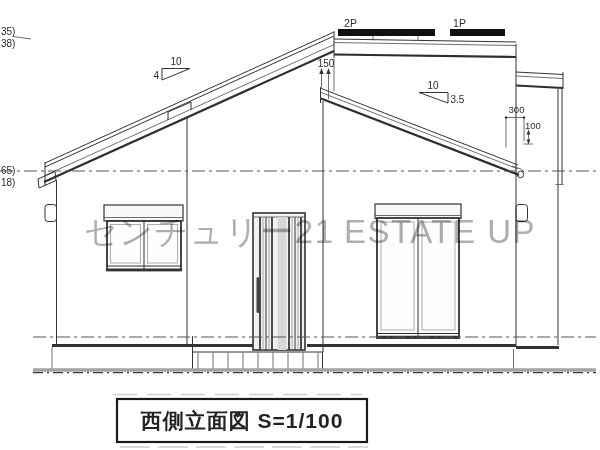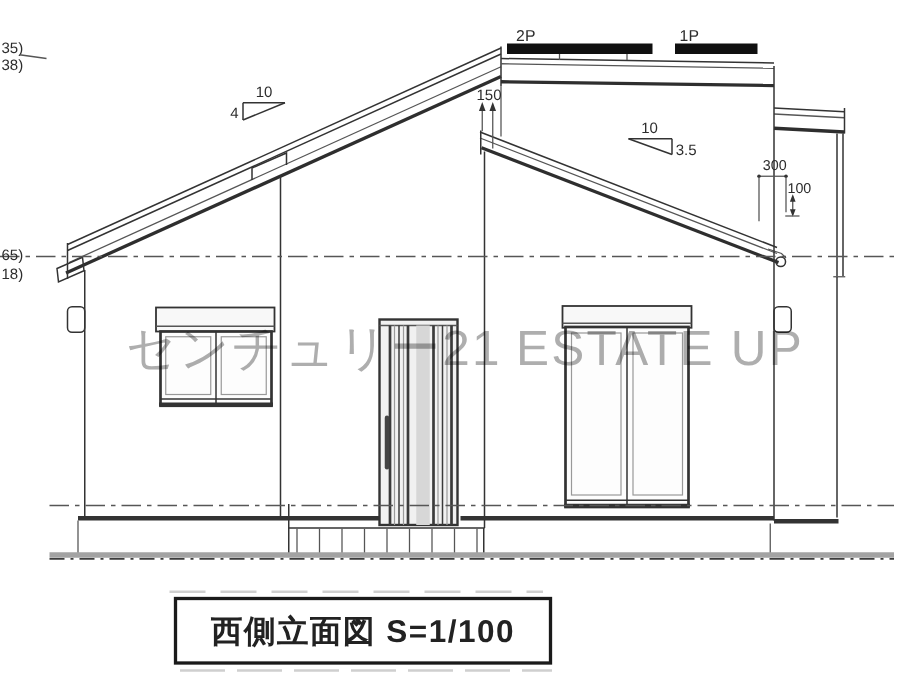--- a/index.html
+++ b/index.html
@@ -1,16 +1,16 @@
 <!DOCTYPE html>
 <html><head>
 <meta charset="utf-8">
 <style>
   html,body { margin:0; padding:0; background:#ffffff; }
-  #stage { position:relative; width:600px; height:450px; background:#ffffff; overflow:hidden; }
+  #stage { position:relative; width:600px; height:450px; background:#ffffff; overflow:hidden;border-radius:27px; }
   svg { display:block; }
   .ln   { stroke:#333333; stroke-width:1; fill:none; }
   .ln2  { stroke:#2e2e2e; stroke-width:2.2; fill:none; }
   .lnth { stroke:#555555; stroke-width:0.85; fill:none; }
   .dash { stroke:#565656; stroke-width:1.1; fill:none; stroke-dasharray:13 4 3 4; }
   .txt  { font-family:"Liberation Sans", sans-serif; fill:#2d2d2d; }
   .t10  { font-size:10px; }
   .t95  { font-size:9.5px; }
   .t105 { font-size:10.5px; }
   .wm   { font-family:"Liberation Sans", sans-serif; font-size:33px; fill:#8f8f8f;

